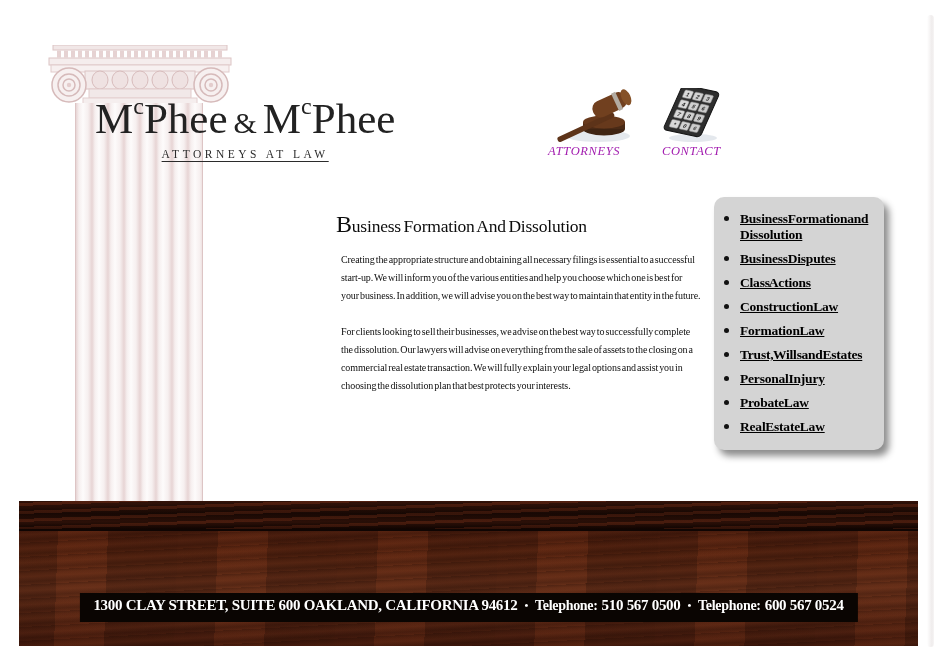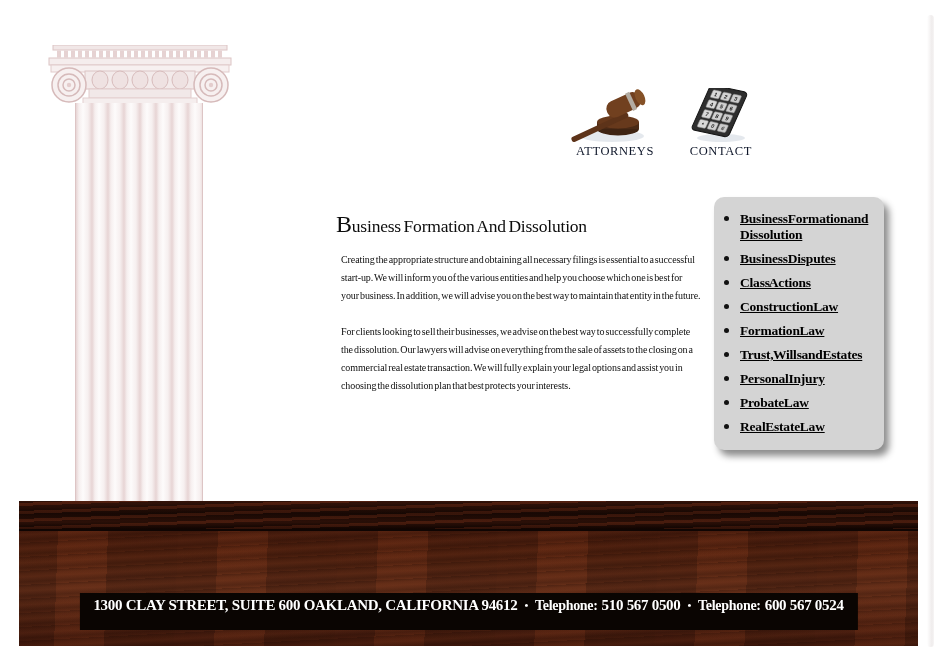--- a/index.html
+++ b/index.html
@@ -25,21 +25,21 @@
   }
   .logo-name sup{font-size:24px;position:relative;top:-2px;vertical-align:top;line-height:1;}
   .logo-name .amp{font-size:30px;margin:0 6px;}
   .tagline{
     margin-top:2px;text-align:center;font-size:11.5px;letter-spacing:3.5px;
     color:#2b2b2b;text-decoration:underline;text-underline-offset:3px;
   }
 
   
   .nav{position:absolute;left:548px;top:88px;display:flex;align-items:flex-start;z-index:2;}
-  .nav-item{display:flex;flex-direction:column;align-items:flex-end;text-decoration:none;color:#0f172a;cursor:pointer;}
+  .nav-item{display:flex;flex-direction:column;align-items:flex-start;text-decoration:none;color:#a21caf;cursor:pointer;font-style:italic;}
   .nav-item.attorneys{width:106px;}
   .nav-item.practice{width:80px;margin-left:6px;}
   .nav-item.contact{width:90px;margin-left:8px;}
   .nav-icon{height:56px;display:flex;align-items:flex-end;justify-content:center;}
   .nav-label{
     margin-top:1px;font-size:12.5px;letter-spacing:0.6px;text-align:center;
     line-height:13px;white-space:pre-line;max-width:72px;
   }
   .nav-item.attorneys .nav-label{max-width:110px;}
 
@@ -86,21 +86,21 @@
     height:28px;width:100%;
     background-image:
       repeating-linear-gradient(178deg, rgba(0,0,0,0.30) 0 2px, rgba(120,50,25,0.25) 2px 5px,
         rgba(0,0,0,0.25) 5px 8px),
       linear-gradient(180deg,#45190c 0%,#200b05 45%,#3a150a 75%,#160602 100%);
     border-bottom:2px solid #0f0503;
   }
   .address-bar{
     position:absolute;top:92px;left:50%;transform:translateX(-50%);
     background:#0a0502;color:#ffffff;white-space:nowrap;
-    padding:4px 14px 16px 14px;font-weight:bold;letter-spacing:-0.3px;
+    padding:4px 14px 8px 14px;font-weight:bold;letter-spacing:-0.3px;
     display:flex;align-items:baseline;
   }
   .address-bar .addr,.address-bar .num{font-size:15px;}
   .address-bar .sep{font-size:11px;margin:0 7px;position:relative;top:-1px;}
   .address-bar .small-label{font-size:14px;margin-right:4px;}
 
   
   .right-shadow{
     position:absolute;left:927px;top:15px;width:7px;height:632px;z-index:1;
     border-radius:5px;
@@ -131,20 +131,24 @@
       <circle cx="166" cy="40" r="17" fill="#f7f0f0" stroke="#d6baba" stroke-width="1.5"></circle>
       <circle cx="166" cy="40" r="11" fill="none" stroke="#d6baba" stroke-width="1.5"></circle>
       <circle cx="166" cy="40" r="6" fill="none" stroke="#d6baba" stroke-width="1.5"></circle>
       <circle cx="166" cy="40" r="2.2" fill="#e4cdcd"></circle>
       <rect x="44" y="44" width="102" height="9" fill="#f1e8e8" stroke="#e2cccc"></rect>
       <rect x="38" y="53" width="114" height="6" fill="#f5eeee" stroke="#e4d0d0"></rect>
     </svg>
     <div class="shaft"></div>
   </div>
 
+  <div class="logo">
+    <div class="logo-name"><span>M</span><sup>c</sup><span>Phee</span><span class="amp">&amp;</span><span>M</span><sup>c</sup><span>Phee</span></div>
+    <div class="tagline">ATTORNEYS AT LAW</div>
+  </div>
 
   <nav class="nav">
 
     <a class="nav-item attorneys">
       <span class="nav-icon">
         <svg width="92" height="56" viewBox="0 0 92 56">
           <ellipse cx="50" cy="48" rx="32" ry="6" fill="#dde2e9" opacity="0.8"></ellipse>
           <ellipse cx="56" cy="41" rx="21" ry="6.5" fill="#3f2413"></ellipse>
           <rect x="35" y="34" width="42" height="7" fill="#4a2a16"></rect>
           <ellipse cx="56" cy="34" rx="21" ry="6.5" fill="#67391c"></ellipse>

